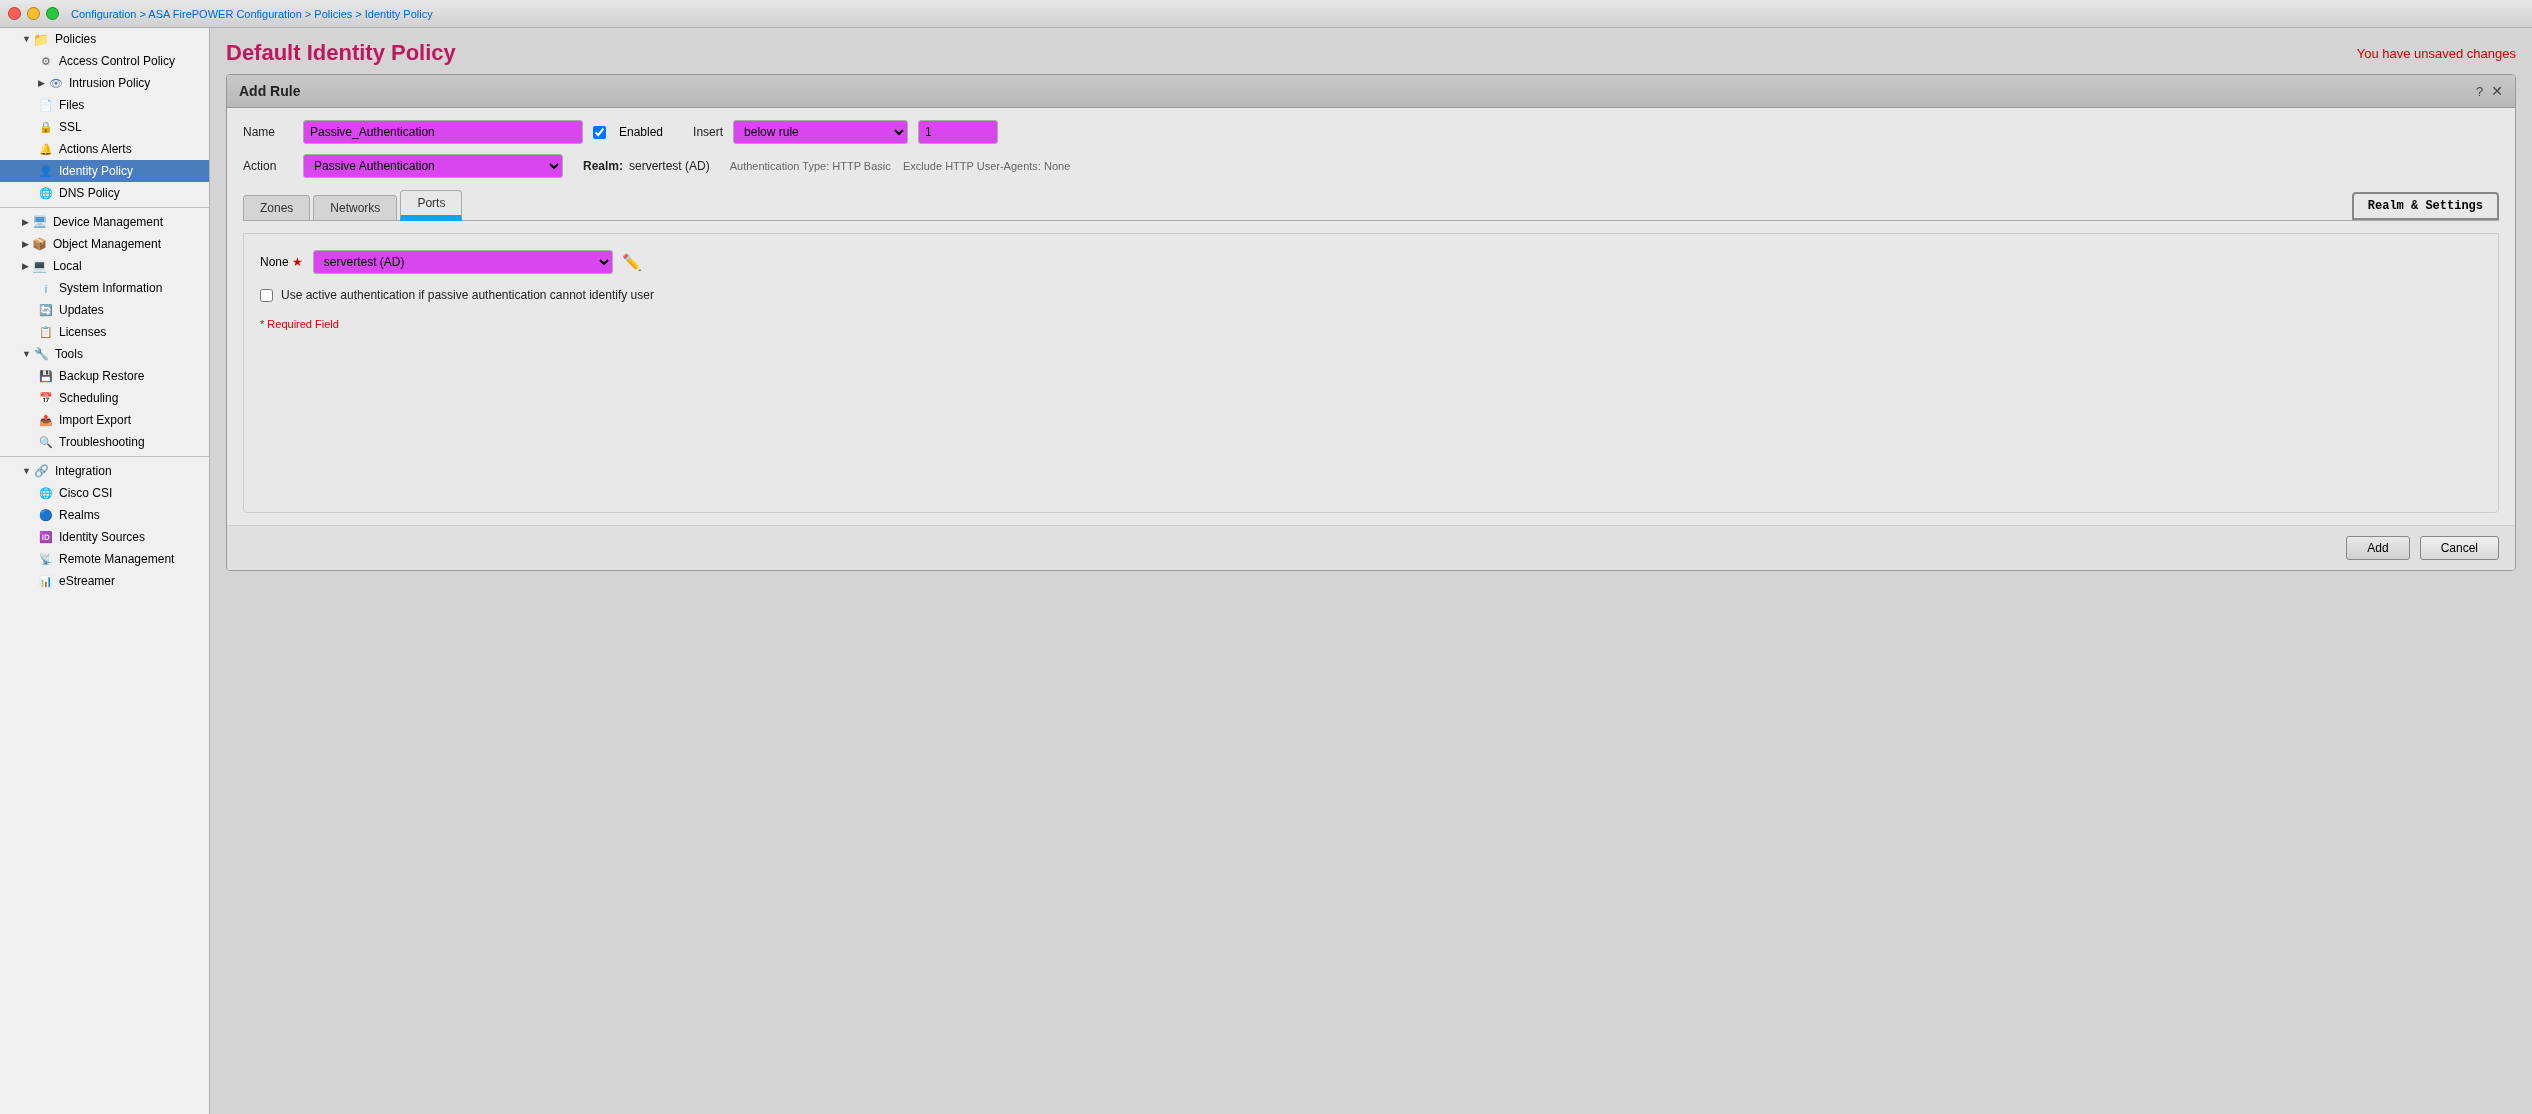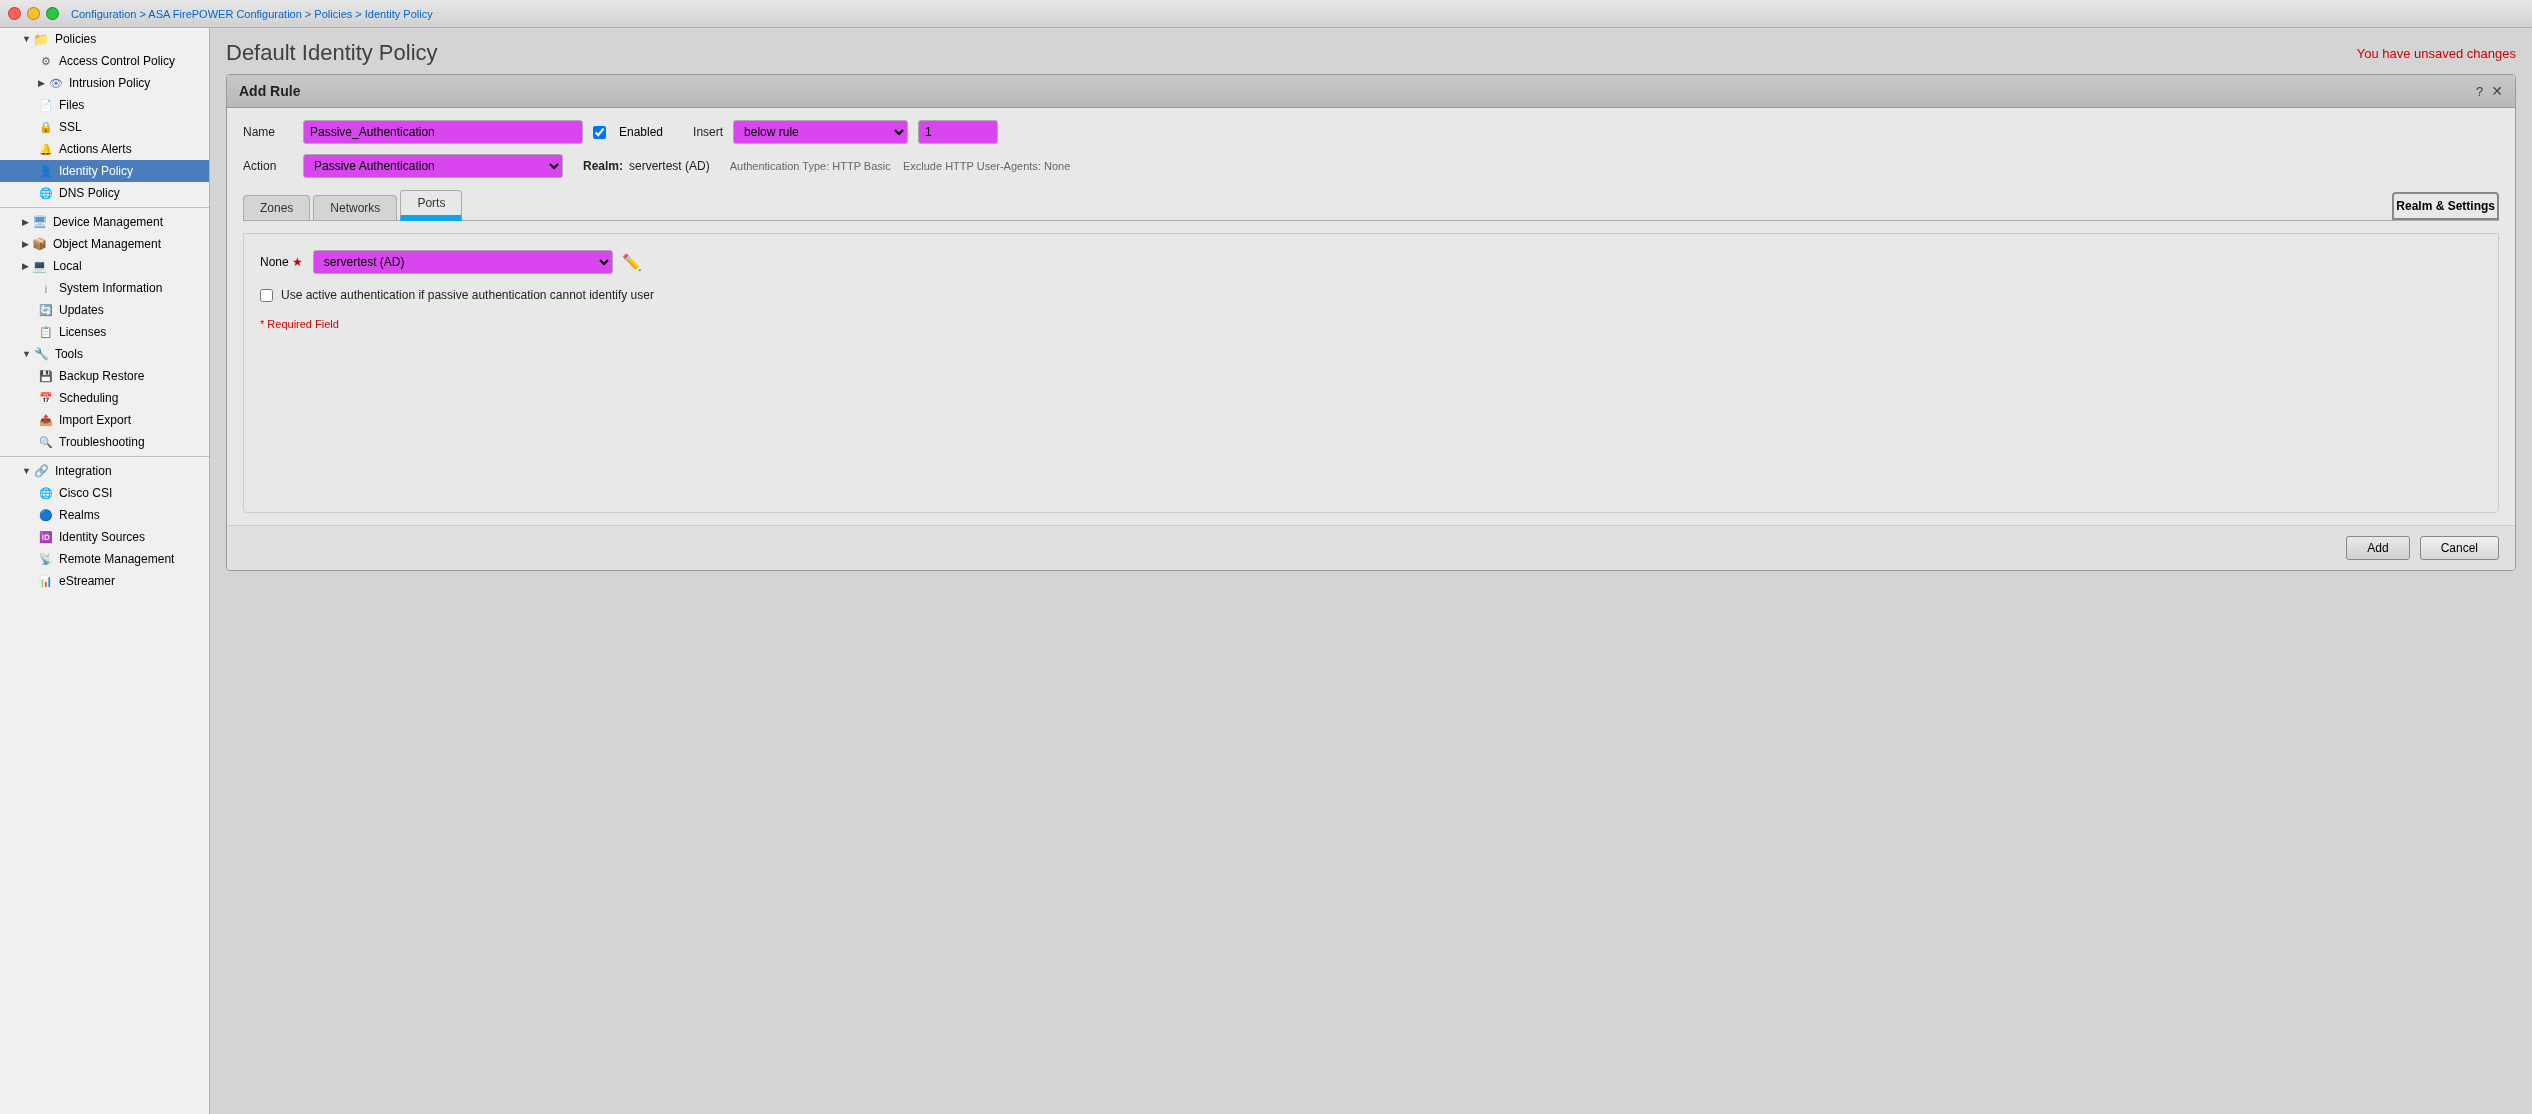--- a/index.html
+++ b/index.html
@@ -61,21 +61,21 @@
     }
 
     
     .page-header {
       background: #d4d4d4;
       padding: 12px 16px 8px 16px;
       display: flex;
       align-items: center;
       justify-content: space-between;
     }
-    .page-title { font-size: 22px; font-weight: normal; color: #404040; }
+    .page-title { font-size: 22px; font-weight: bold; color: #be185d; }
     .unsaved-changes { color: #cc0000; font-size: 13px; }
 
     
     .dialog {
       margin: 0 16px 16px 16px;
       background: #e8e8e8;
       border: 1px solid #999;
       border-radius: 4px;
       overflow: hidden;
     }
@@ -138,28 +138,29 @@
       border-radius: 4px 4px 0 0;
       background: #d4d4d4;
       cursor: pointer;
       font-size: 12px;
       color: #333;
       margin-right: 3px;
     }
     .tab.active { background: #e8e8e8; font-weight: normal; border-bottom: 6px solid #0ea5e9; margin-bottom: -1px; }
     .tab-right {
       margin-left: auto;
-      padding: 5px 2px;
+      padding: 5px 14px;
       border: 2px solid #888;
       border-radius: 4px 4px 0 0;
       background: #e8e8e8;
       cursor: pointer;
       font-size: 12px;
       font-weight: bold;
       margin-bottom: 0;
+      font-family: Liberation Mono, monospace;
     }
 
     
     .tab-content {
       background: #e8e8e8;
       border: 1px solid #ccc;
       border-radius: 0 0 4px 4px;
       padding: 16px;
       min-height: 280px;
     }

